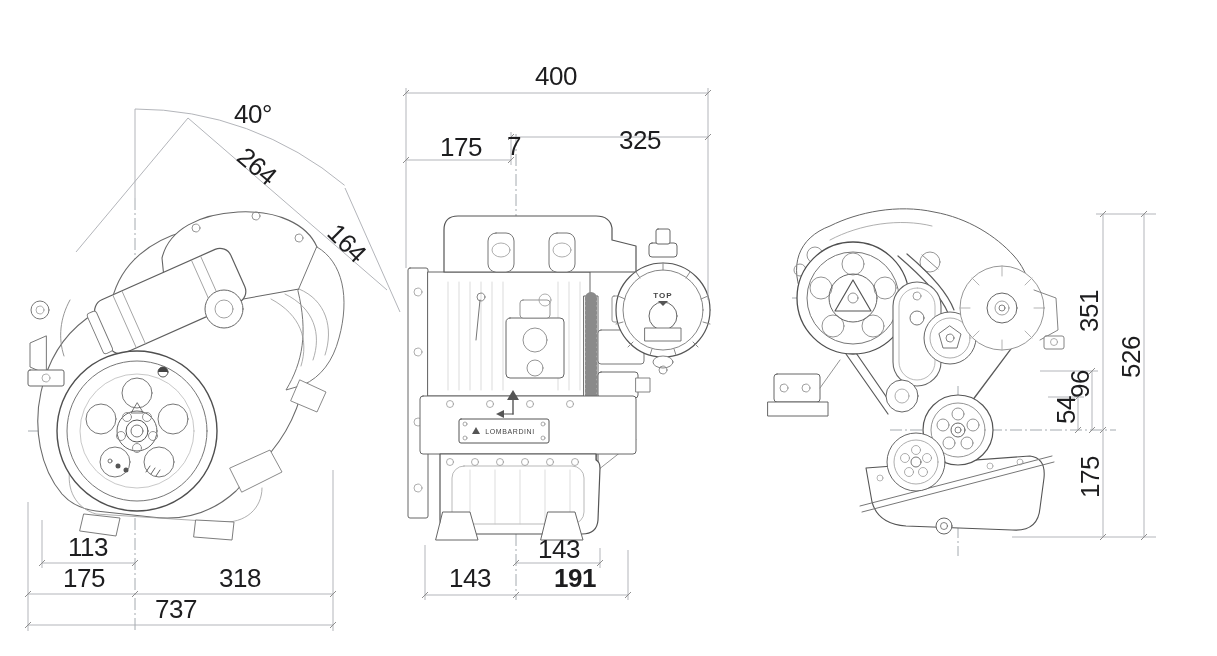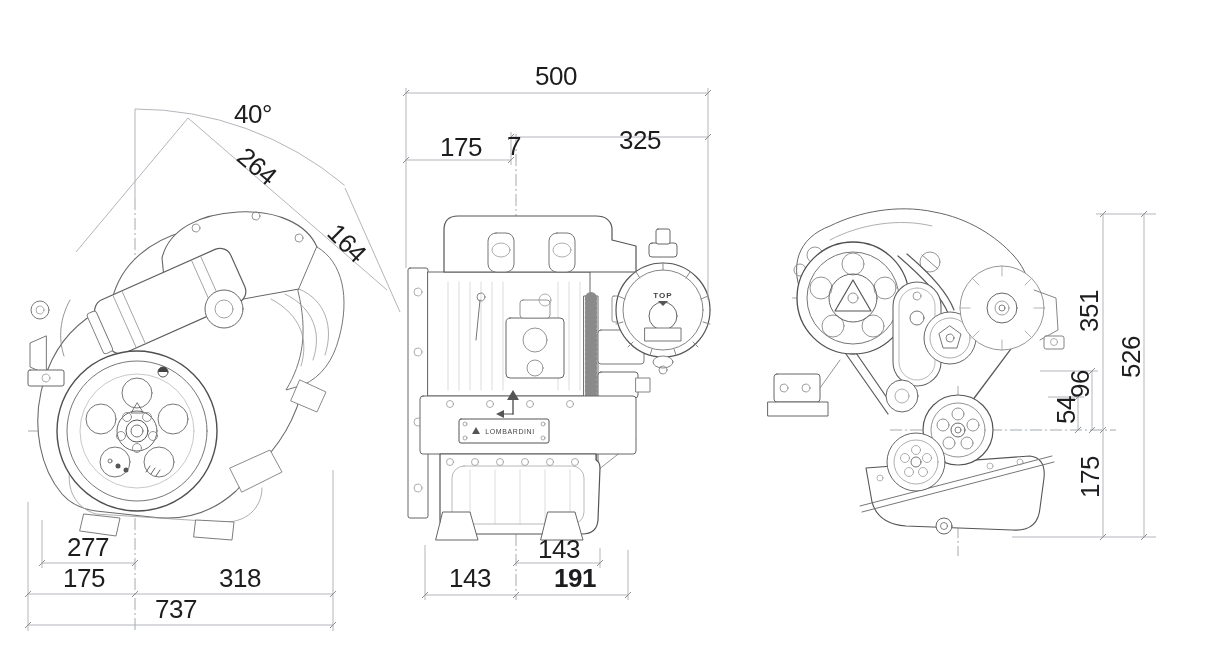--- a/index.html
+++ b/index.html
@@ -304,26 +304,26 @@
              M1075,400 L1081,394 M1075,433 L1081,427
              M1089,374 L1095,368 M1089,433 L1095,427
              M1100,217 L1106,211 M1100,433 L1106,427 M1100,540 L1106,534
              M1141,217 L1147,211 M1141,540 L1147,534"></path>
   </g>
 </svg>
 
   <div class="dim" style="left:253px;top:114px;">40°</div>
   <div class="dim r40" style="left:257px;top:166px;">264</div>
   <div class="dim r45" style="left:347px;top:243px;">164</div>
-  <div class="dim" style="left:88px;top:547px;">277</div>
+  <div class="dim" style="left:88px;top:547px;">113</div>
   <div class="dim" style="left:84px;top:578px;">175</div>
   <div class="dim" style="left:240px;top:578px;text-align:right;">318</div>
   <div class="dim" style="left:176px;top:609px;">737</div>
 
-  <div class="dim" style="left:556px;top:76px;">500</div>
+  <div class="dim" style="left:556px;top:76px;">400</div>
   <div class="dim" style="left:616px;top:140px;margin-left:24px;">325</div>
   <div class="dim" style="left:461px;top:147px;">175</div>
   <div class="dim" style="left:514px;top:146px;">7</div>
   <div class="dim" style="left:559px;top:549px;">143</div>
   <div class="dim" style="left:470px;top:578px;">143</div>
   <div class="dim" style="left:575px;top:578px;font-weight:bold;">191</div>
 
   <div class="dim r270" style="left:1089px;top:311px;">351</div>
   <div class="dim r270" style="left:1131px;top:357px;">526</div>
   <div class="dim r270" style="left:1080px;top:384px;">96</div>

